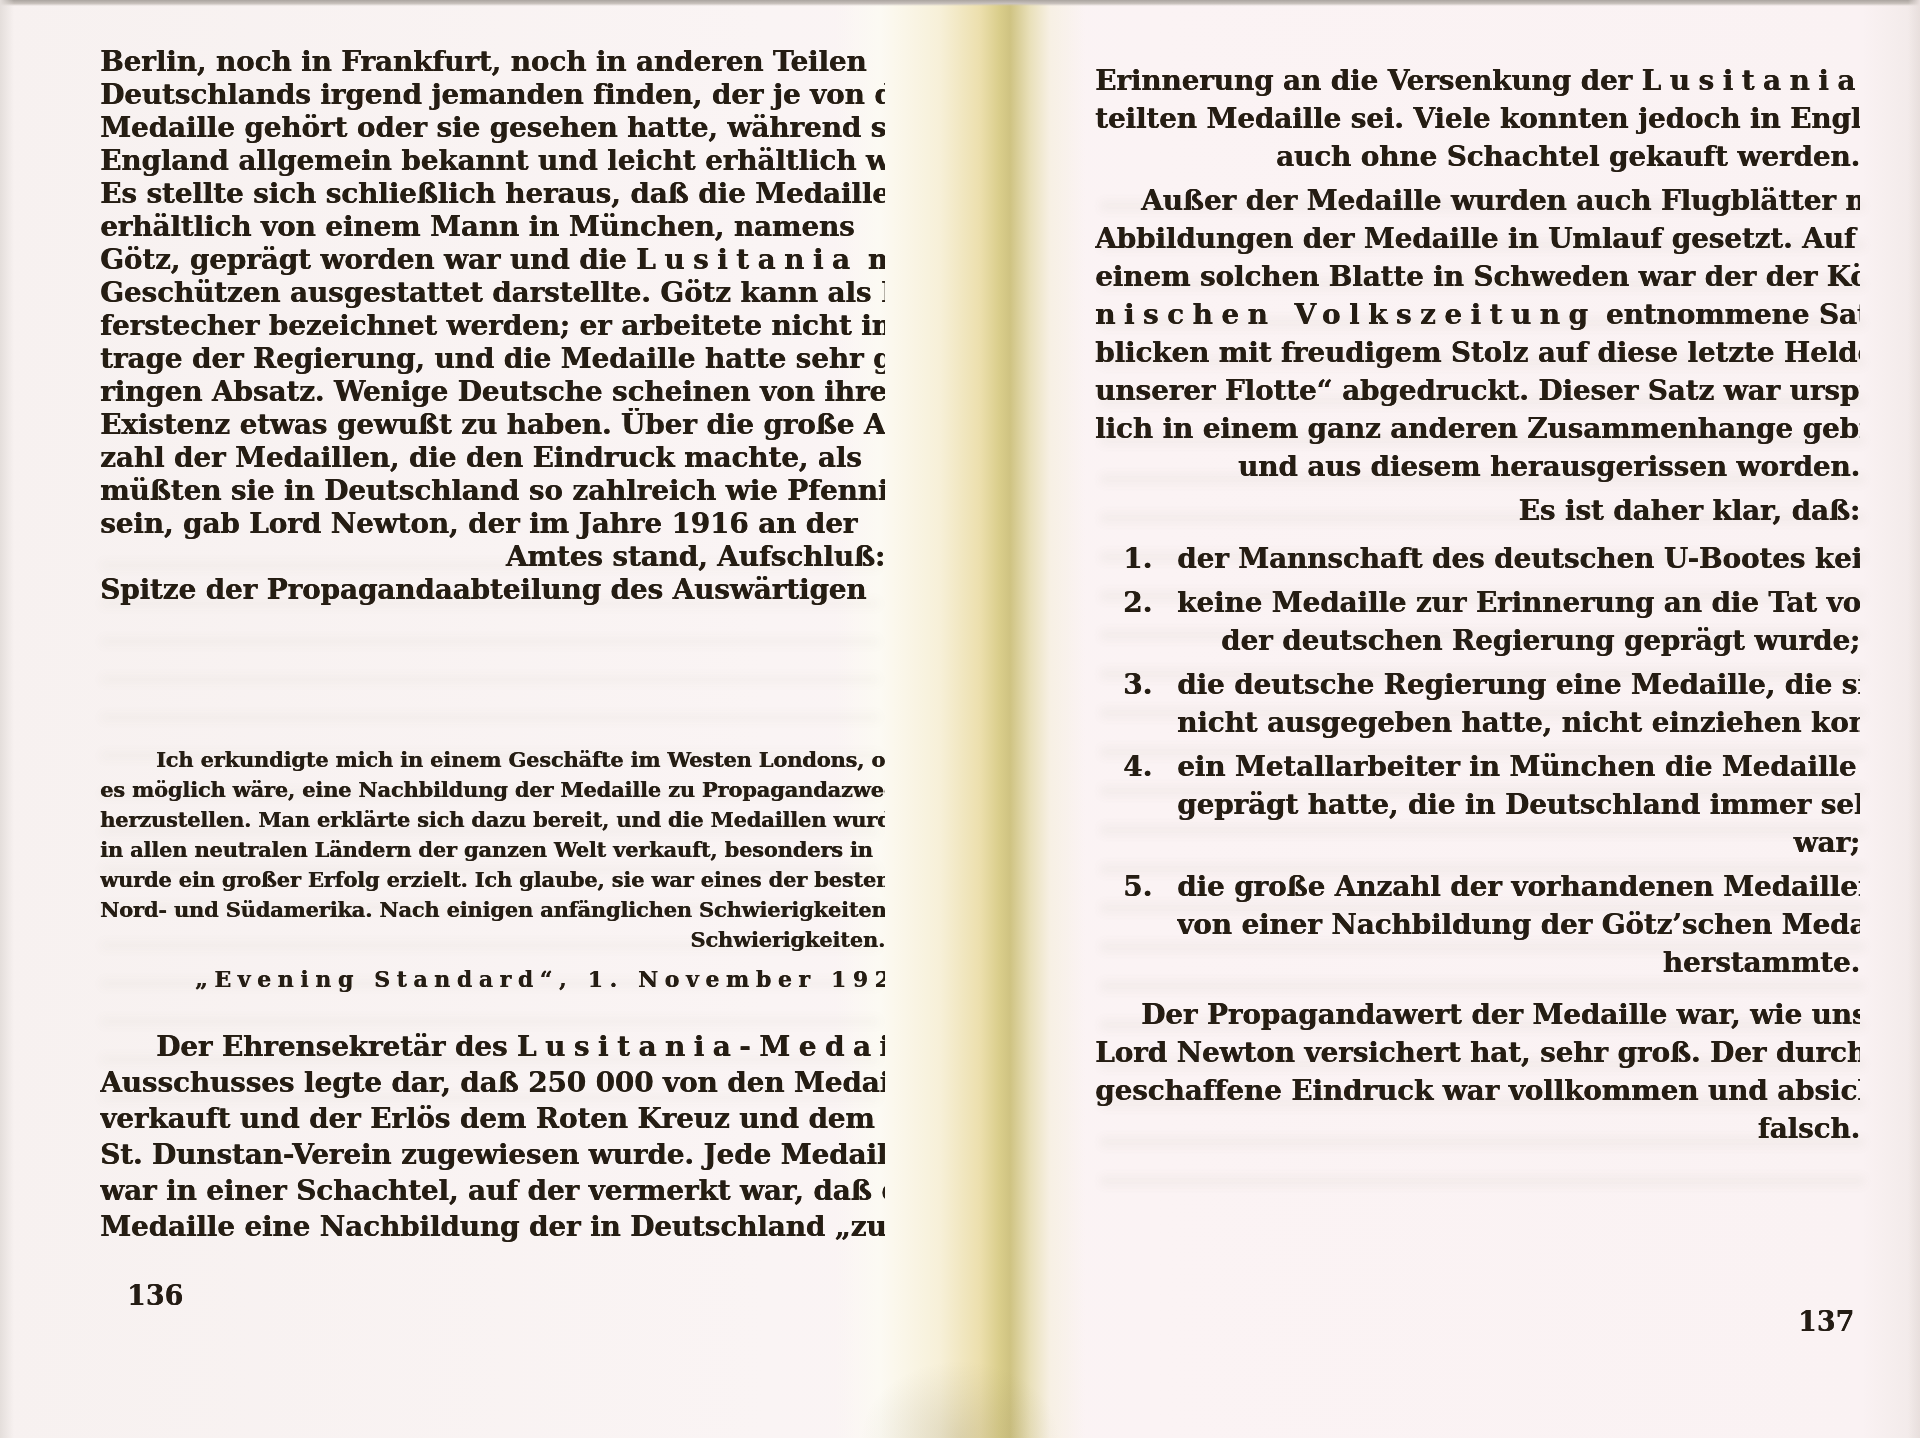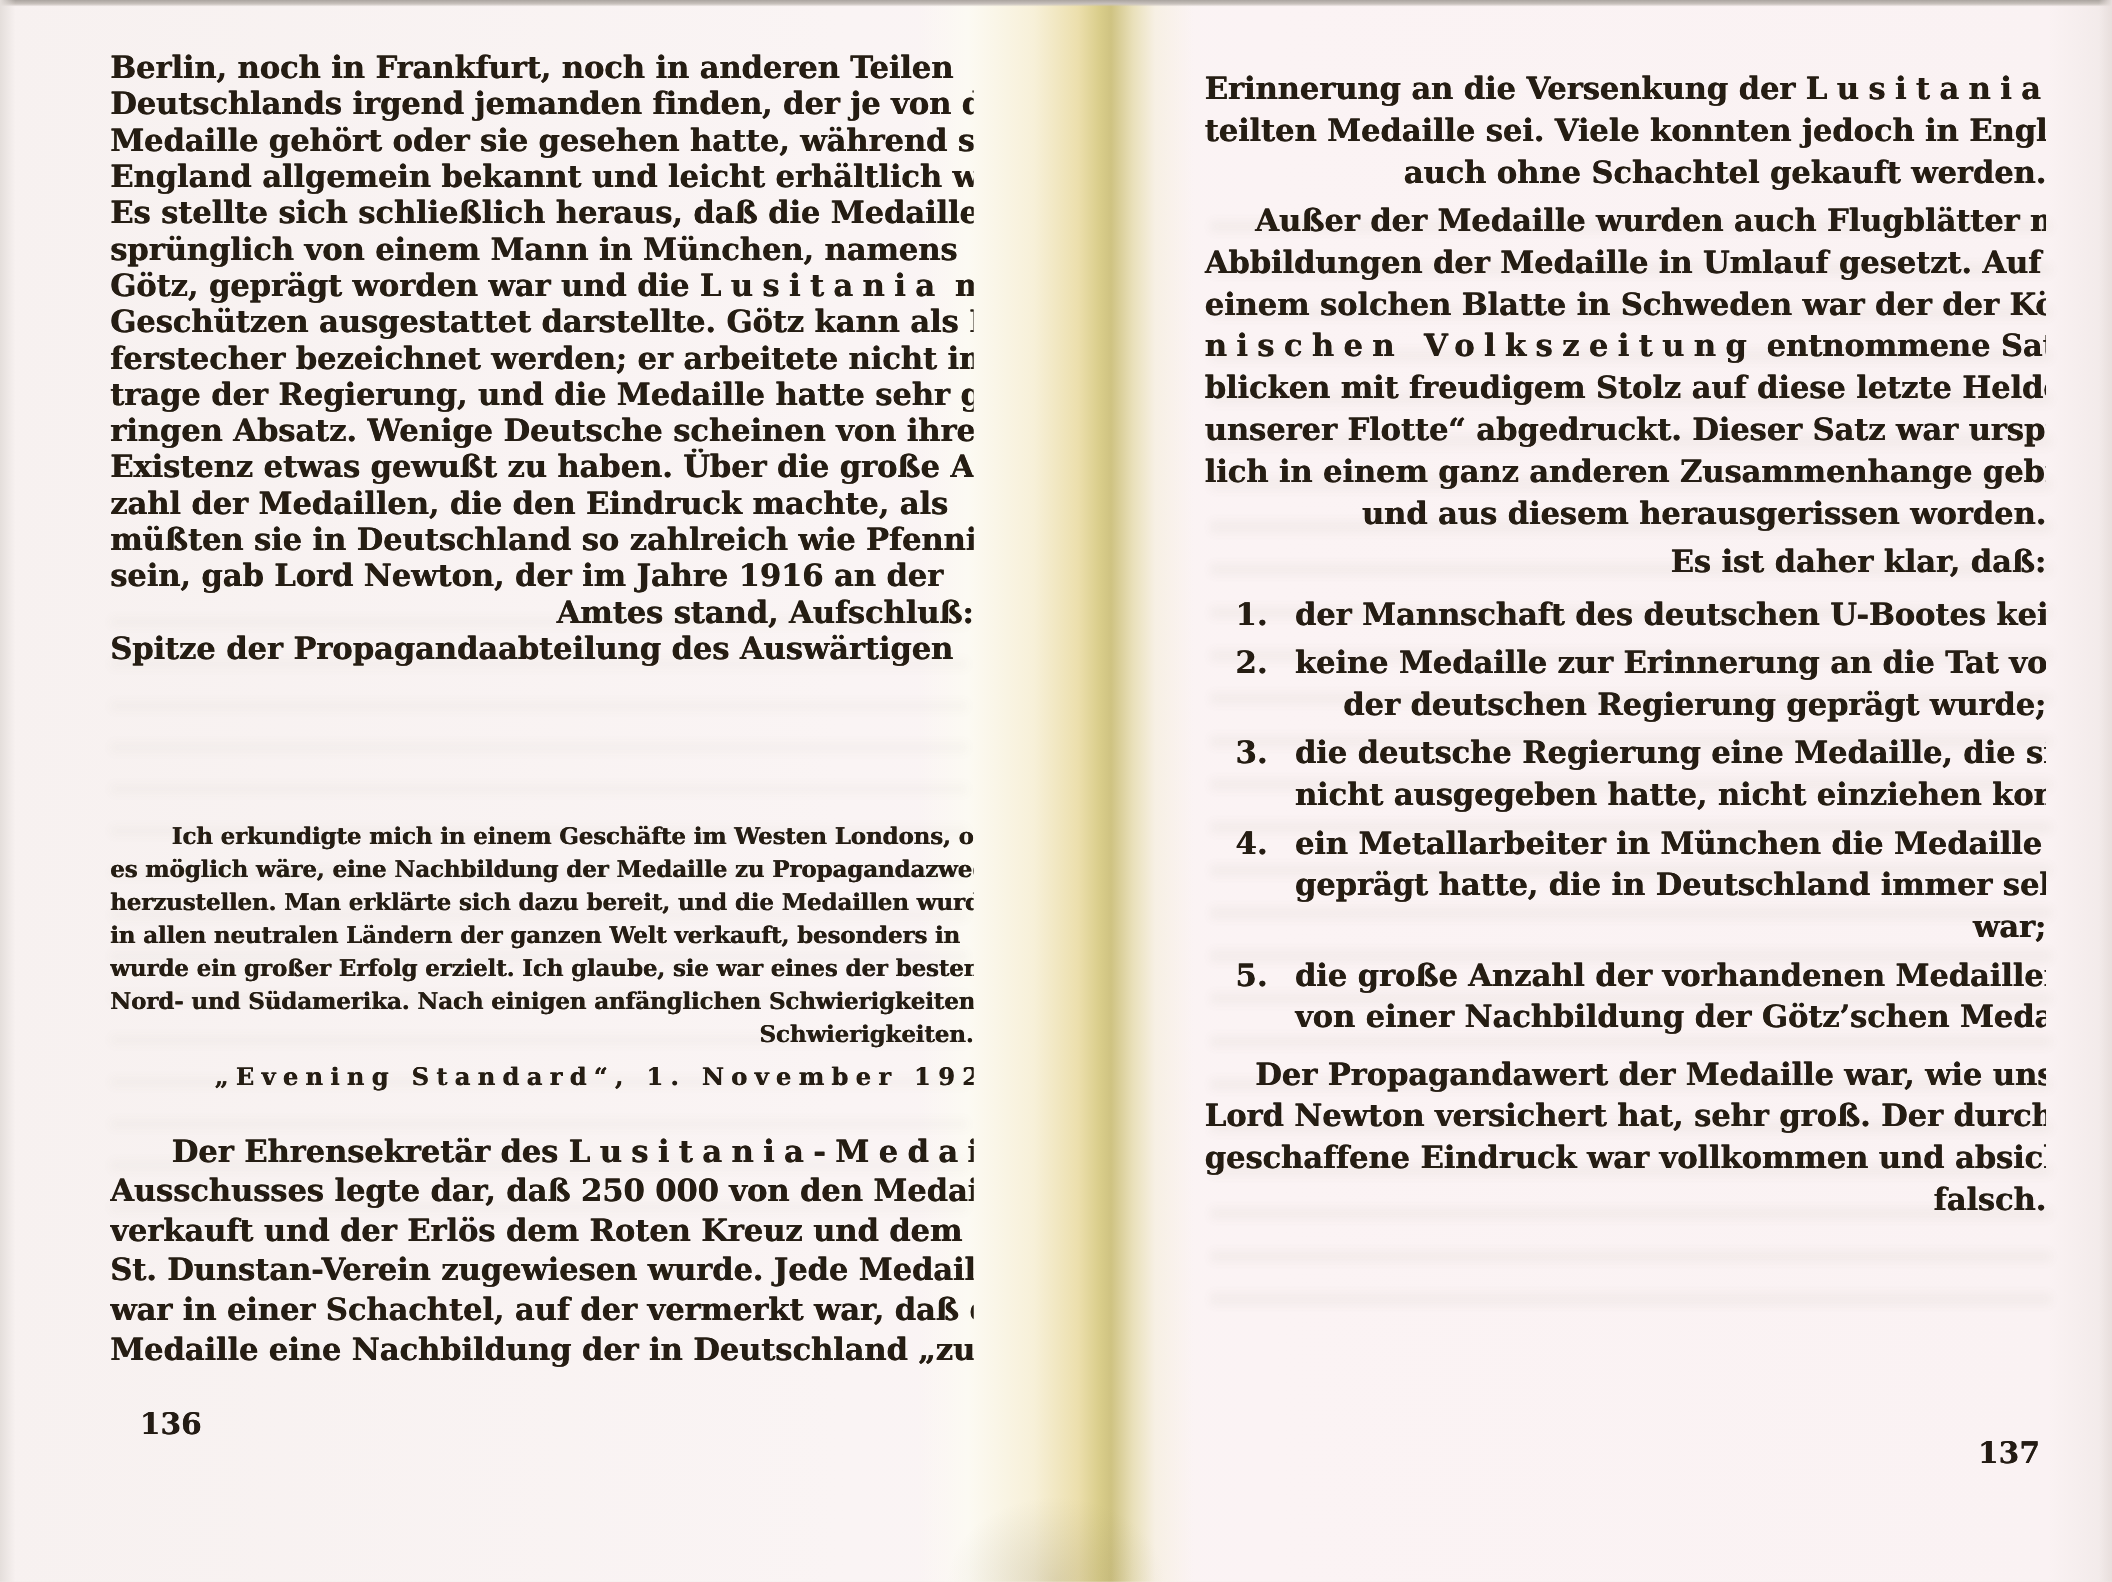--- a/index.html
+++ b/index.html
@@ -102,21 +102,21 @@
   <div class="ghost g-left"></div>
   <div class="ghost g-right"></div>
 
   <div class="page-text page-left-text">
       <div class="para body">
         <div class="line">Berlin, noch in Frankfurt, noch in anderen Teilen</div>
         <div class="line">Deutschlands irgend jemanden finden, der je von der</div>
         <div class="line">Medaille gehört oder sie gesehen hatte, während sie in</div>
         <div class="line">England allgemein bekannt und leicht erhältlich war.</div>
         <div class="line">Es stellte sich schließlich heraus, daß die Medaille ur-</div>
-        <div class="line">sprünglich von einem Mann in München, namens</div>
+        <div class="line">erhältlich von einem Mann in München, namens</div>
         <div class="line">Götz, geprägt worden war und die <span class="sperr">Lusitania</span> mit</div>
         <div class="line">Geschützen ausgestattet darstellte. Götz kann als Kup-</div>
         <div class="line">ferstecher bezeichnet werden; er arbeitete nicht im Auf-</div>
         <div class="line">trage der Regierung, und die Medaille hatte sehr ge-</div>
         <div class="line">ringen Absatz. Wenige Deutsche scheinen von ihrer</div>
         <div class="line">Existenz etwas gewußt zu haben. Über die große An-</div>
         <div class="line">zahl der Medaillen, die den Eindruck machte, als</div>
         <div class="line">müßten sie in Deutschland so zahlreich wie Pfennige</div>
         <div class="line">sein, gab Lord Newton, der im Jahre 1916 an der</div>
         <div class="line last">Amtes stand, Aufschluß:</div>
@@ -180,20 +180,21 @@
         <div class="list-item">
           <span class="num">4.</span>
           <div class="line">ein Metallarbeiter in München die Medaille</div>
           <div class="line">geprägt hatte, die in Deutschland immer selten</div>
           <div class="line last">war;</div>
         </div>
         <div class="list-item">
           <span class="num">5.</span>
           <div class="line">die große Anzahl der vorhandenen Medaillen</div>
           <div class="line">von einer Nachbildung der Götz’schen Medaille</div>
+          <div class="line last">herstammte.</div>
         </div>
       </div>
       <div class="para body">
         <div class="line indent">Der Propagandawert der Medaille war, wie uns</div>
         <div class="line">Lord Newton versichert hat, sehr groß. Der durch sie</div>
         <div class="line">geschaffene Eindruck war vollkommen und absichtlich</div>
         <div class="line last">falsch.</div>
       </div>
     </div>
 

